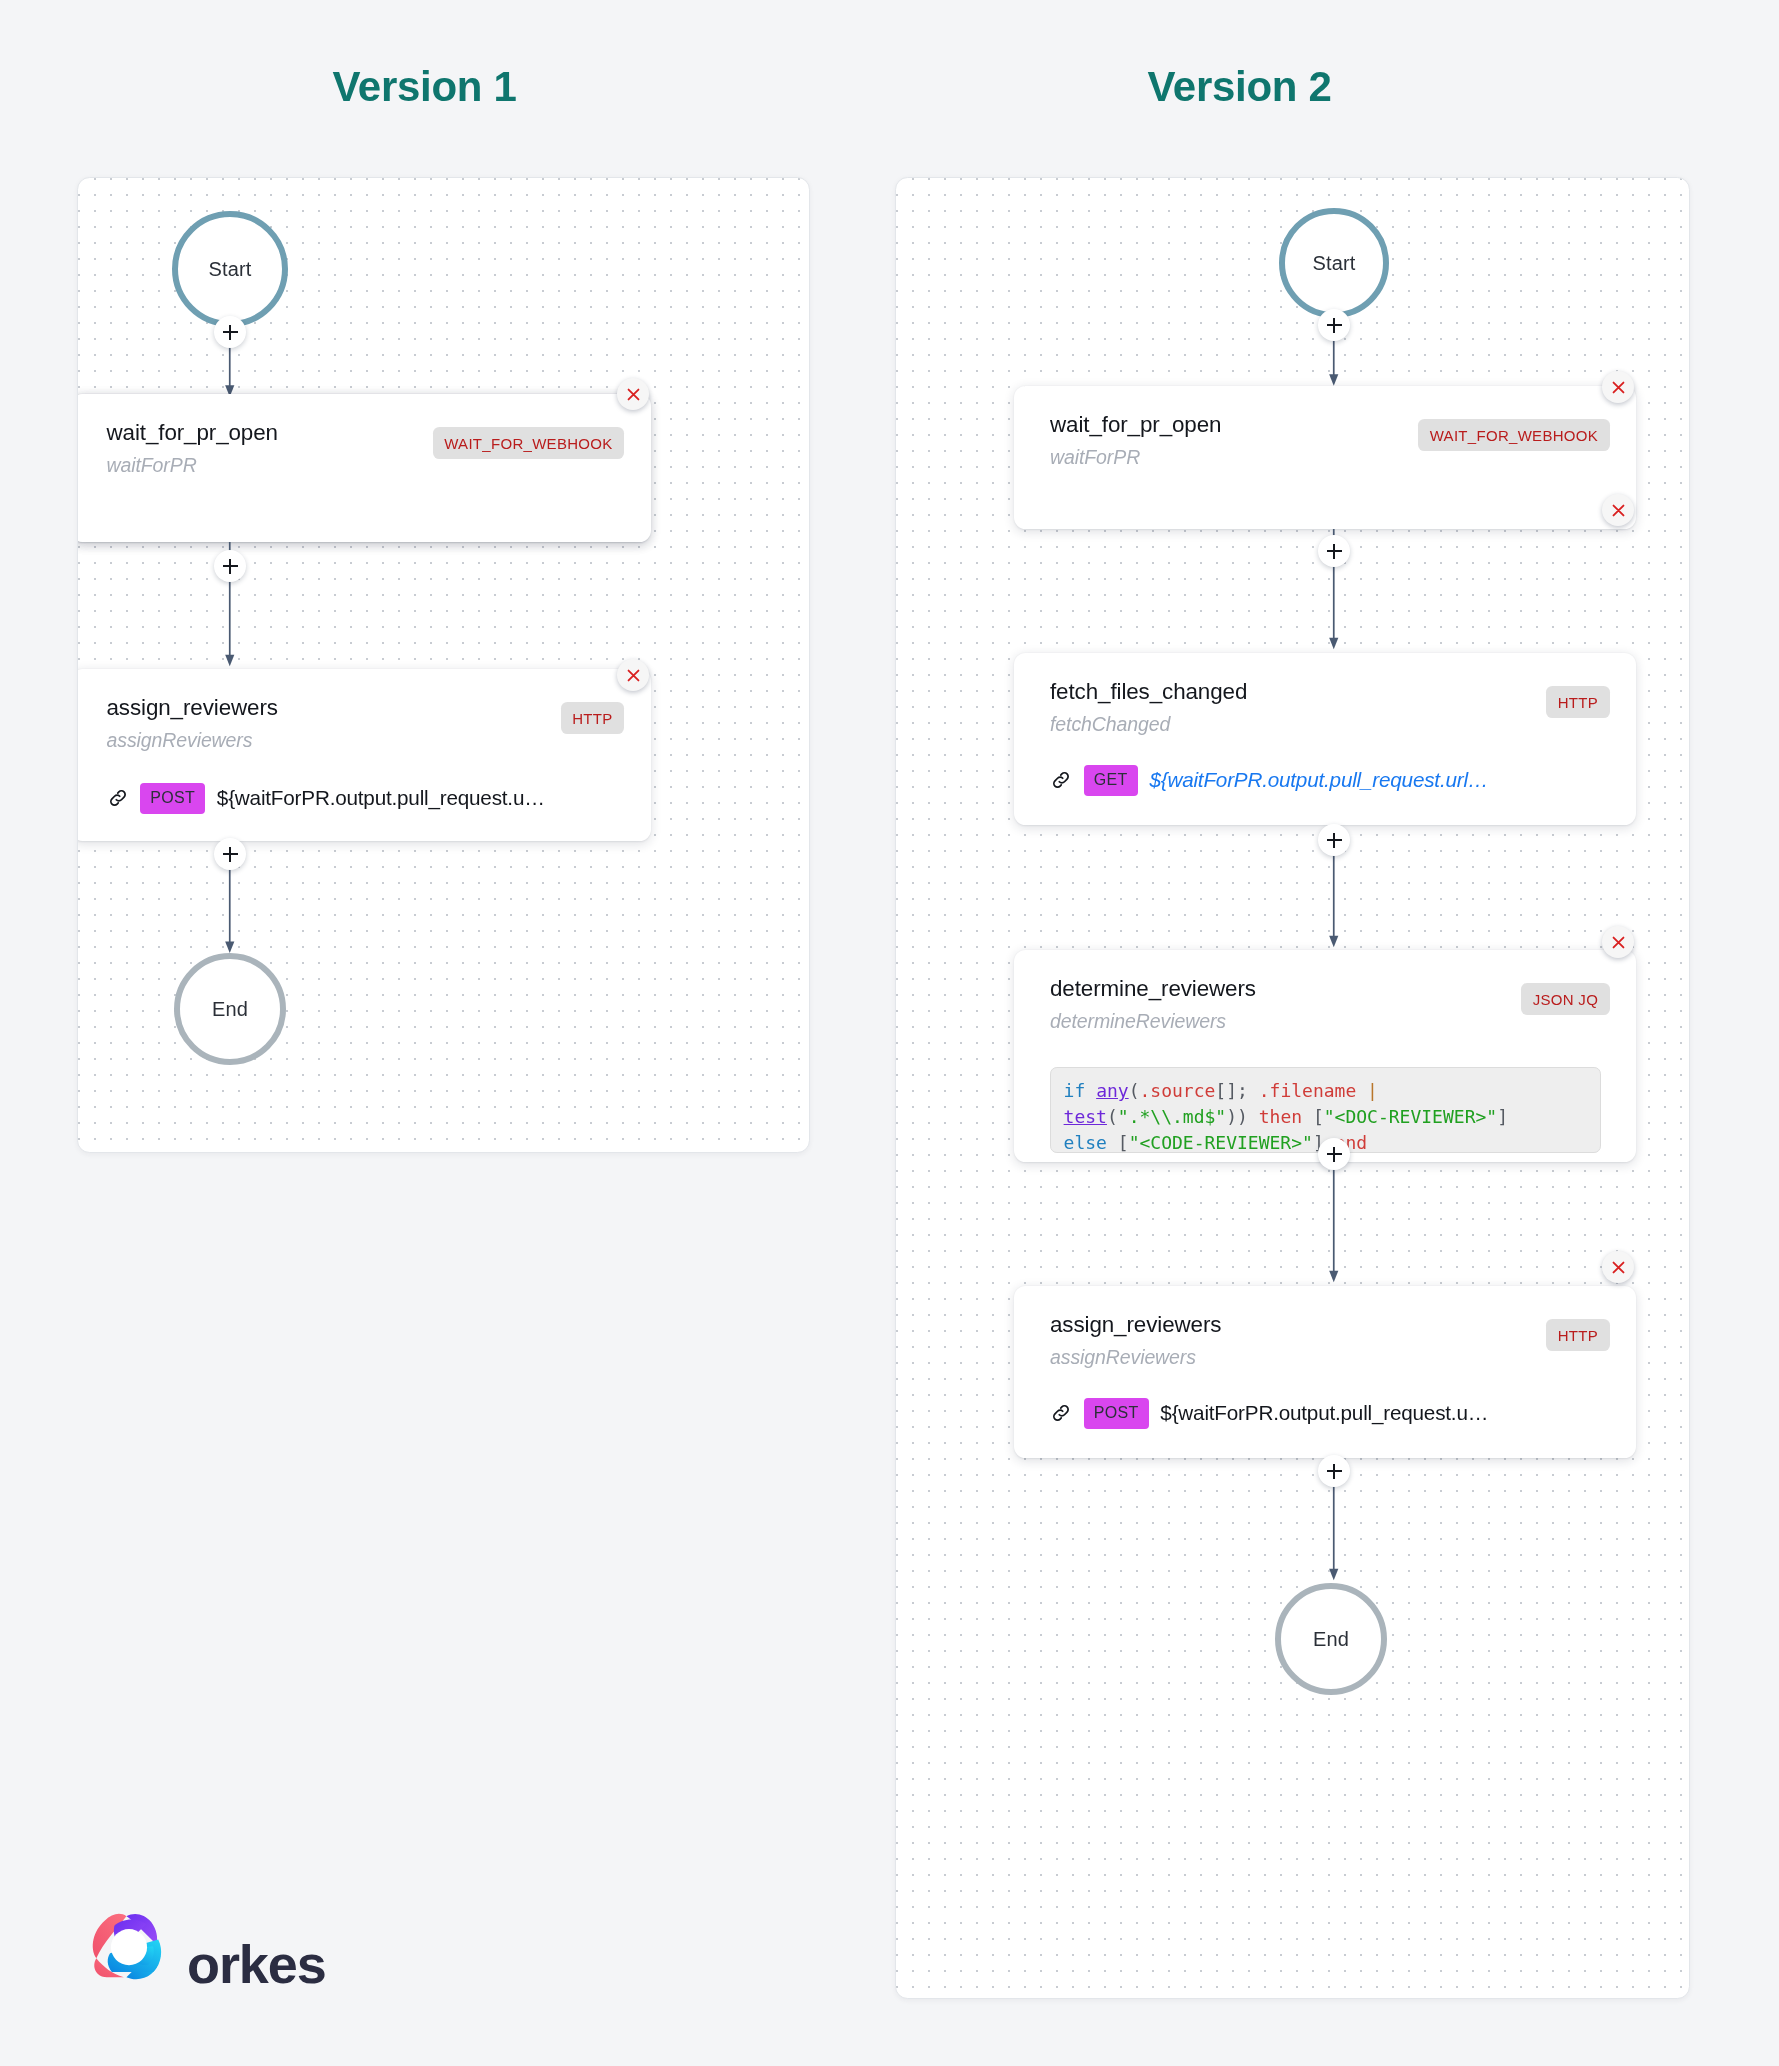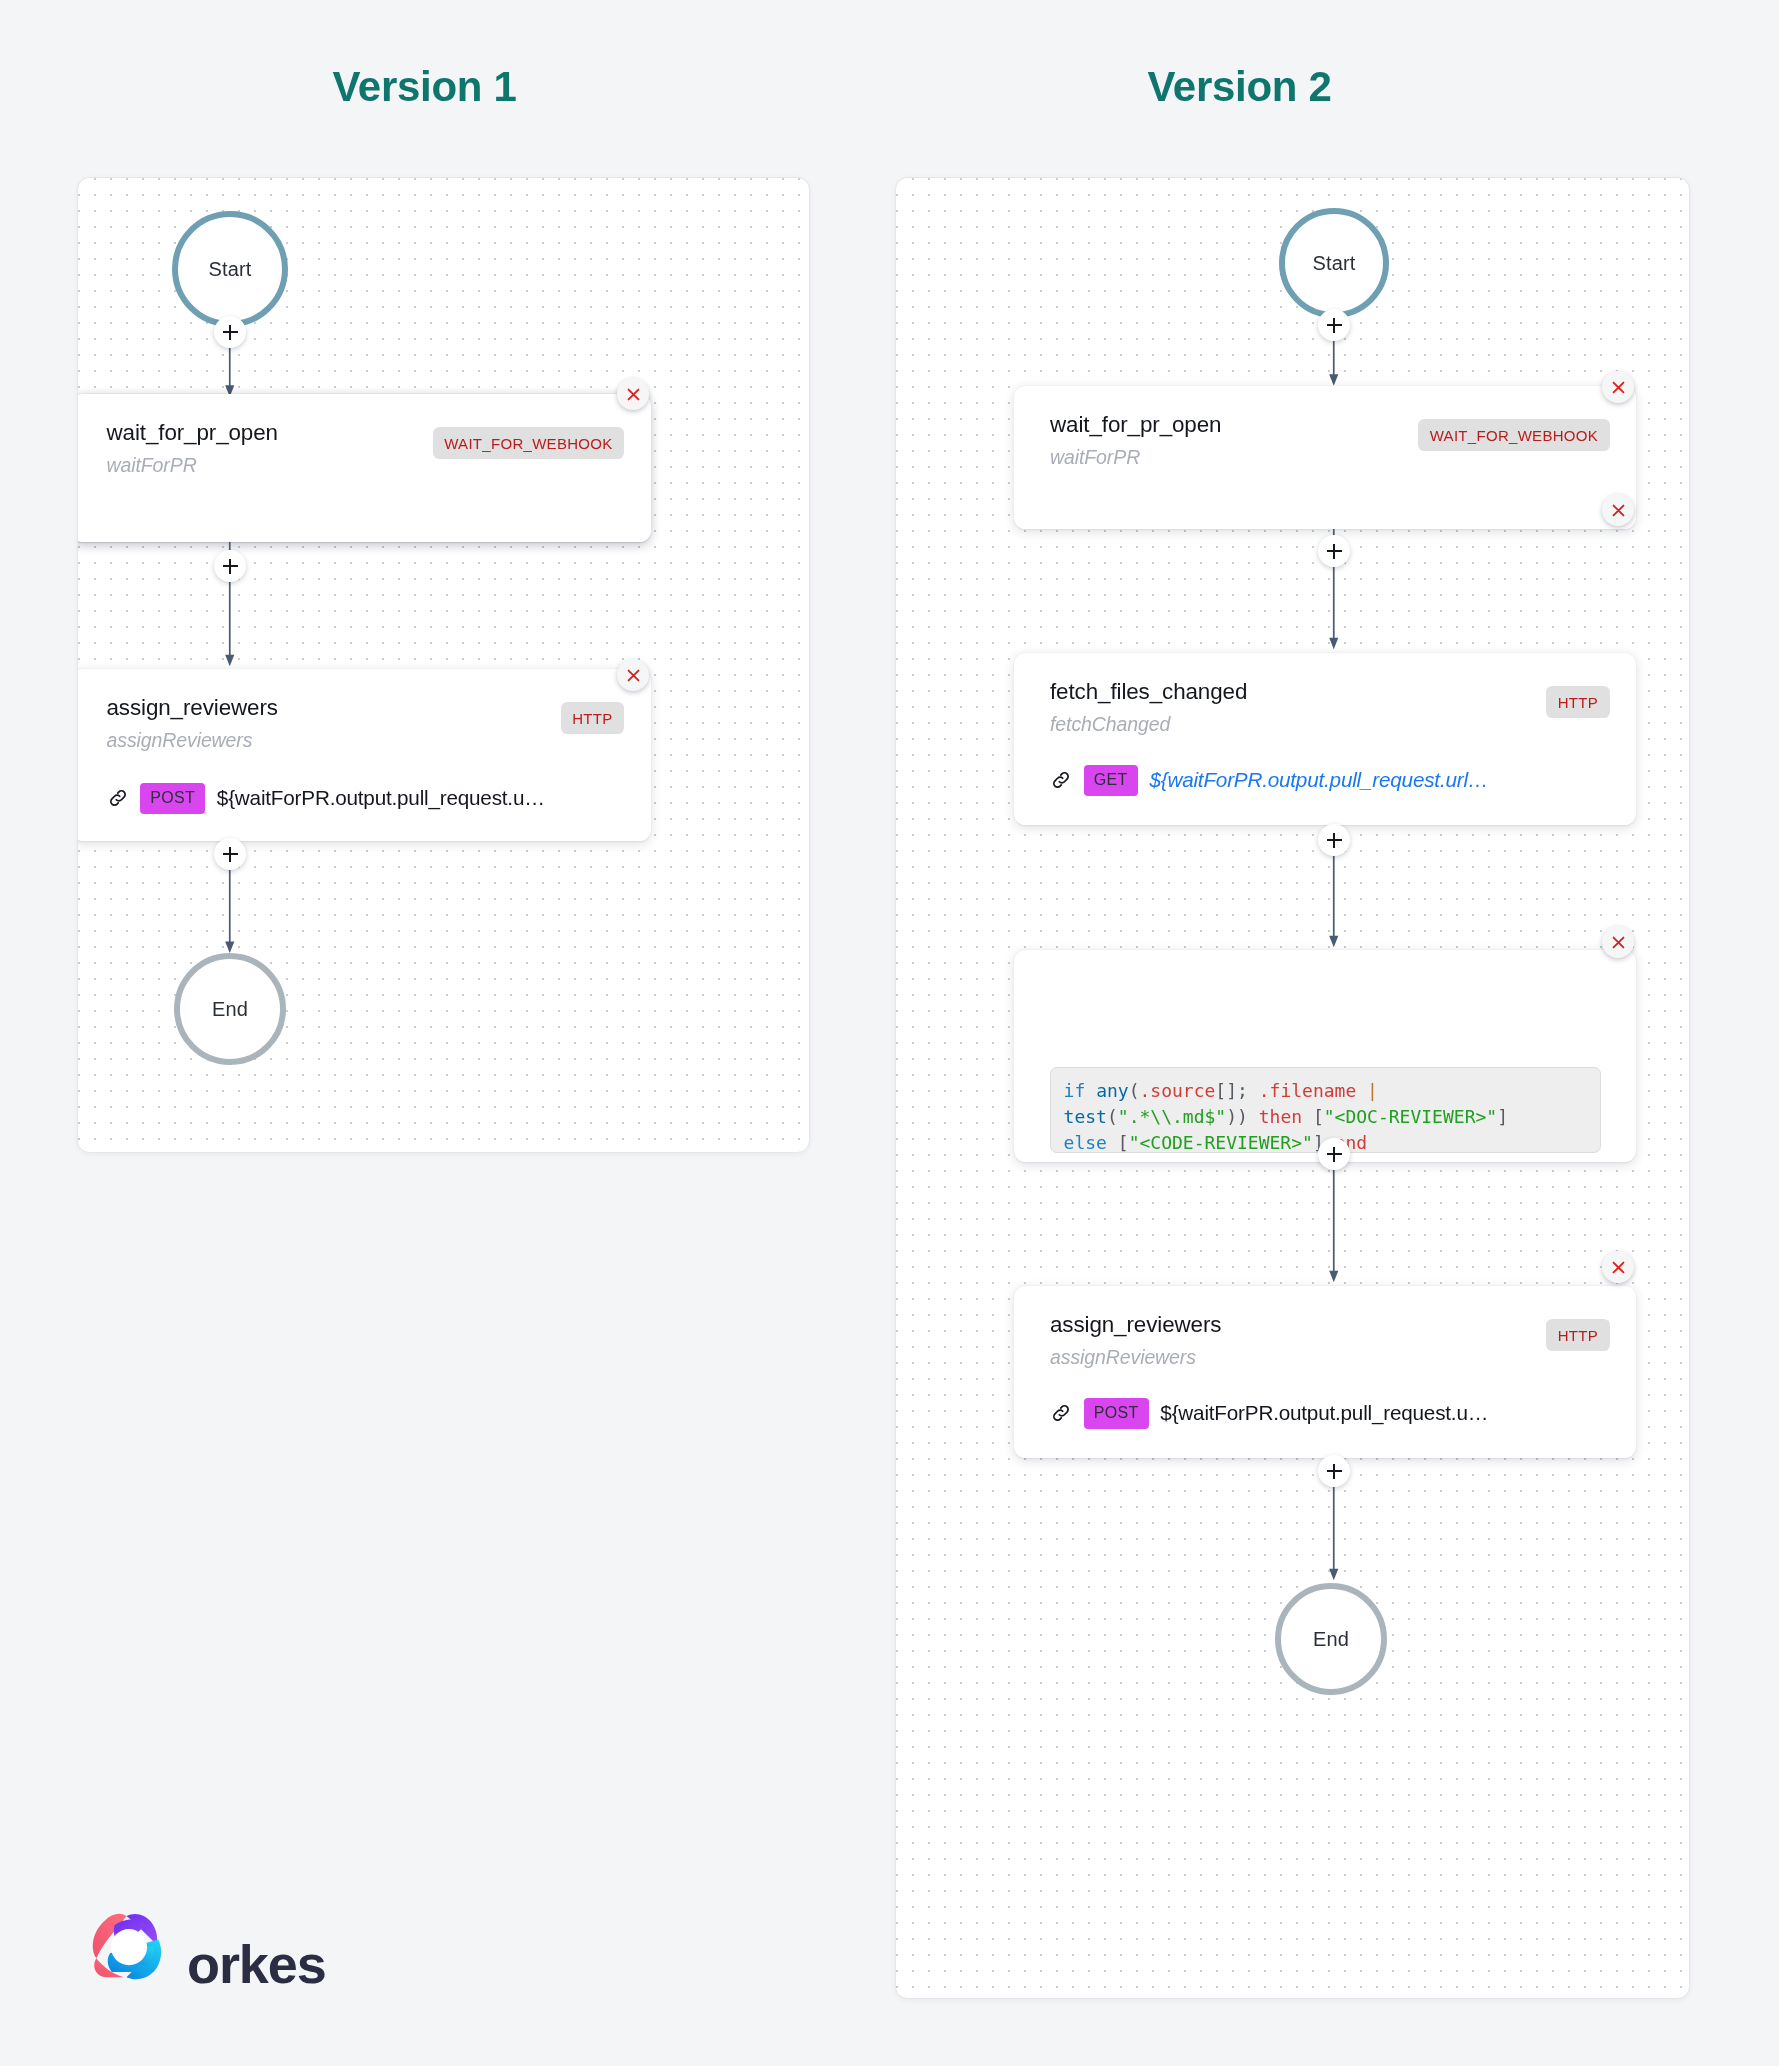--- a/index.html
+++ b/index.html
@@ -131,21 +131,21 @@
     border: 0.6px solid #dcdcdc;
     border-radius: 6.9px;
     padding: 10.3px 12.6px 0 12.6px;
     overflow: hidden;
     font-family: "DejaVu Sans Mono", monospace;
     font-size: 18px;
     line-height: 1.45;
     white-space: pre;
   }
   .tok-kw   { color: #1f7fbf; }
-  .tok-fn   { color: #0369a1; }
+  .tok-fn   { color: #6d28d9; text-decoration: underline; }
   .tok-fld  { color: #d03c38; text-align: center; }
   .tok-str  { color: #20a020; }
   .tok-pun  { color: #555a62; }
   .tok-pipe { color: #b8762b; }
 
   
   .edge { position: absolute; overflow: visible; }
   .plus-btn {
     position: absolute;
     width: 32px; height: 32px;
@@ -325,20 +325,27 @@
     </svg>
   </div>
 
   <svg class="edge" style="left:432px; top:647px; width:13.8px; height:125px;" viewBox="0 0 24 218" width="13.8" height="125">
     <line x1="10" y1="0" x2="10" y2="196" stroke="#4a5a72" stroke-width="3"></line>
     <polygon points="10,213 2,193 18,193" fill="#4a5a72"></polygon>
   </svg>
   <div class="plus-btn" style="left:422px; top:646px;"></div>
 
   <div class="node" style="left:118px; top:772px; width:622px; height:212px;">
+    <div class="node-head">
+      <div class="node-titles">
+        <span class="node-name">determine_reviewers</span>
+        <span class="node-ref">determineReviewers</span>
+      </div>
+      <span class="node-type">JSON JQ</span>
+    </div>
     <div class="code-block" style="top:117px; width:551px; height:86px;"><span><span class="tok-kw">if</span> <span class="tok-fn">any</span><span class="tok-pun">(</span><span class="tok-fld">.source</span><span class="tok-pun">[];</span> <span class="tok-fld">.filename</span> <span class="tok-pipe">|</span>
 <span class="tok-fn">test</span><span class="tok-pun">(</span><span class="tok-str">".*\\.md$"</span><span class="tok-pun">))</span> <span class="tok-fld">then</span> <span class="tok-pun">[</span><span class="tok-str">"&lt;DOC-REVIEWER&gt;"</span><span class="tok-pun">]</span>
 <span class="tok-kw">else</span> <span class="tok-pun">[</span><span class="tok-str">"&lt;CODE-REVIEWER&gt;"</span><span class="tok-pun">]</span> <span class="tok-fld">end</span></span></div>
   </div>
   <div class="del-btn" style="left:706px; top:748px;">
     <svg width="17" height="17" viewBox="0 0 24 24">
       <path d="M5 5 L19 19 M19 5 L5 19" stroke="#d92020" stroke-width="2.6" stroke-linecap="round"></path>
     </svg>
   </div>
 

